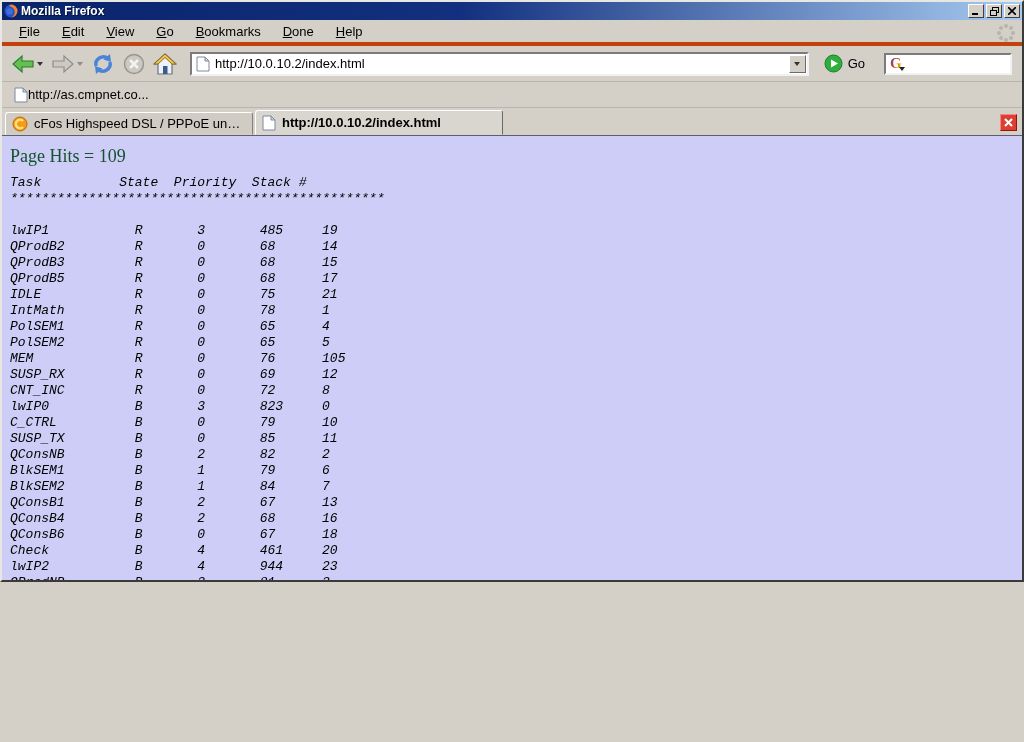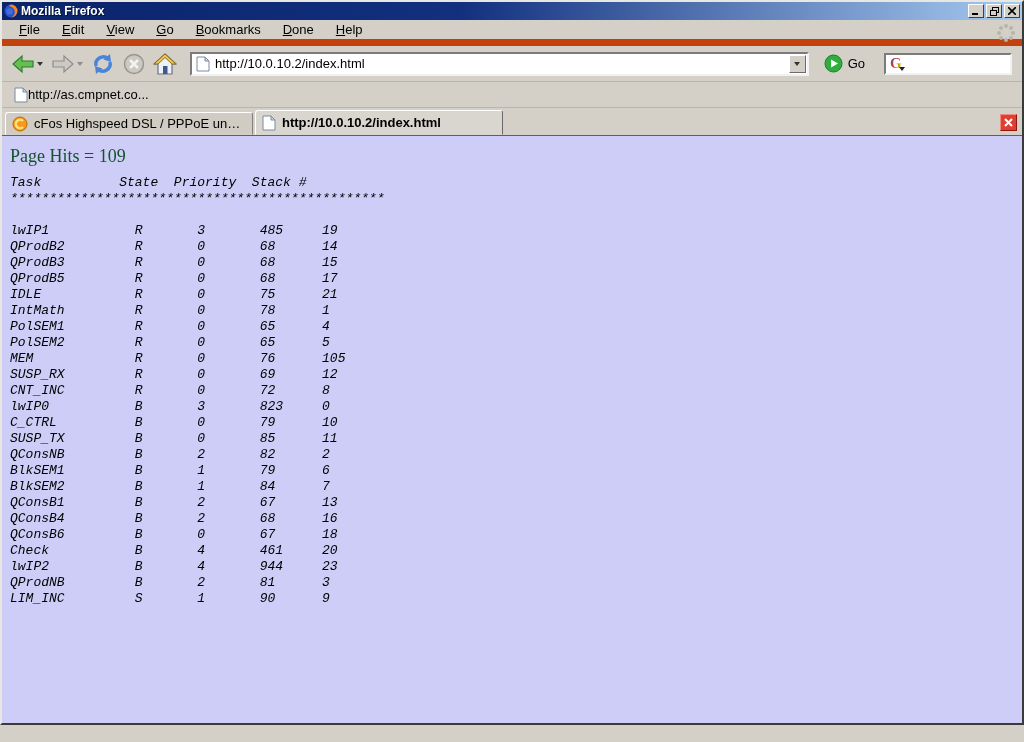--- a/index.html
+++ b/index.html
@@ -1,32 +1,32 @@
 <!DOCTYPE html>
 <html style="--chrome: #d4d0c8; --content-bg: #cdcdf7; --titlebar-start: #0a246a; --titlebar-end: #a6caf0; --tab-close-red: #de3f33; --go-green: #2fae3e; --back-green: #63c04f; --reload-blue: #4a84d8;"><head>
 <meta charset="utf-8">
 <style>
   * { box-sizing: border-box; margin: 0; padding: 0; }
   html,body { width:1024px; height:742px; overflow:hidden; background:#d4d0c8;
     font-family:"Liberation Sans", sans-serif; }
-  .window { width:1024px; height:725px; display:flex; flex-direction:column;
+  .window { width:1024px; height:582px; display:flex; flex-direction:column;
     border:2px solid; border-color:#e9e7e2 #3a3a3a #3a3a3a #e9e7e2; background:var(--chrome,#d4d0c8); }
 
   
   .titlebar { height:18px; flex:0 0 18px; display:flex; align-items:center; padding:0 2px;
     background:linear-gradient(90deg, var(--titlebar-start,#0a246a) 0%, #12307f 45%, var(--titlebar-end,#a6caf0) 100%); }
   .titlebar .title { color:#fff; font-weight:bold; font-size:12px; margin-left:3px; flex:1;
     text-shadow:1px 1px 0 #00103a; white-space:nowrap; }
   .win-btns { display:flex; gap:2px; }
   .win-btn { width:16px; height:14px; background:#d4d0c8; border:1px solid;
     border-color:#fff #404040 #404040 #fff; display:flex; align-items:center; justify-content:center; }
 
   
   .menubar { height:26px; flex:0 0 26px; display:flex; align-items:center; padding:0 6px;
-    border-bottom:7px solid #c2410c; position:relative; }
+    border-bottom:4px solid #c2410c; position:relative; }
   .menu-item { font-size:13px; color:#000; padding:3px 11px; cursor:default; }
   .menu-item::first-letter { text-decoration:underline; }
   .throbber { position:absolute; right:6px; top:3px; }
 
   
   .navbar { height:36px; flex:0 0 36px; display:flex; align-items:center; padding:0 6px;
     border-bottom:1px solid #b8b5ae; gap:2px; }
   .tool-btn { height:30px; display:flex; align-items:center; justify-content:center;
     padding:0 2px; background:transparent; border:1px solid transparent; }
   .drop-caret { width:0; height:0; border-left:3px solid transparent; border-right:3px solid transparent;

